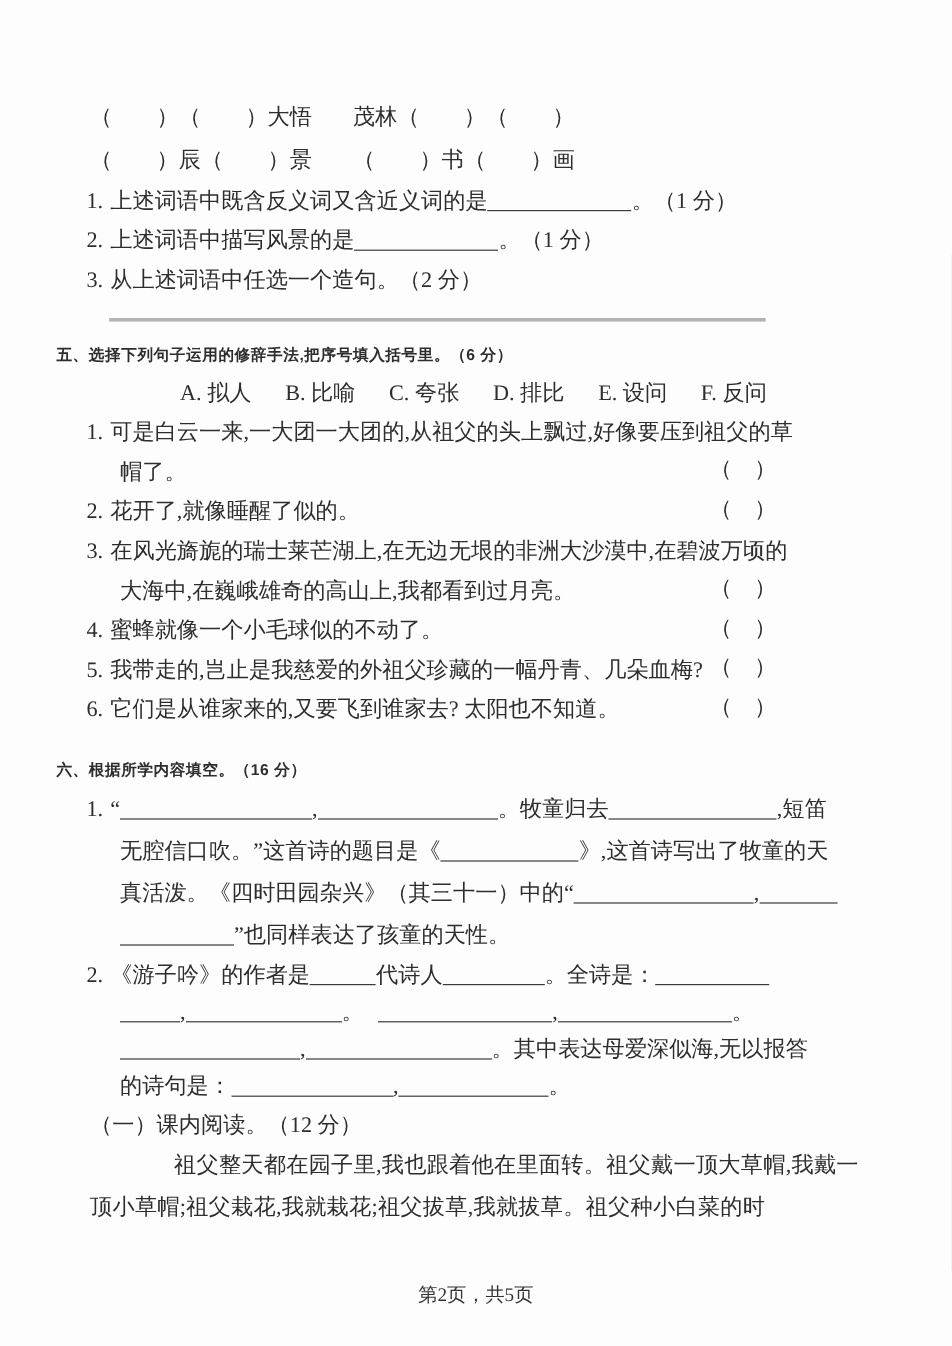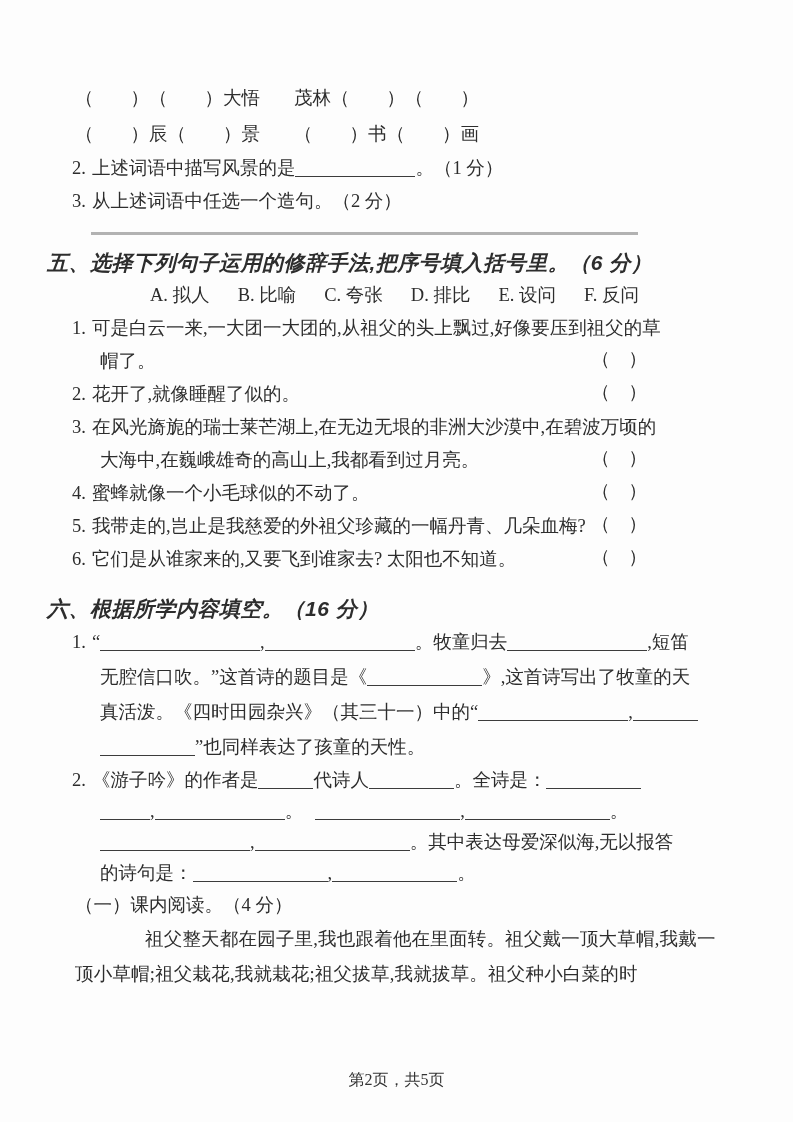--- a/index.html
+++ b/index.html
@@ -5,21 +5,21 @@
   html,body{margin:0;padding:0;background:#e8e8e8;}
   .page{
     width:793px;height:1122px;margin:0 auto;position:relative;overflow:hidden;
     background:#fdfdfd;box-sizing:border-box;
     padding:80px 68px 0 47px;
     font-family:"Liberation Serif","DejaVu Serif",serif;
     font-size:18.5px;line-height:33px;color:#2d2d2d;
   }
   .stitle{
     font-family:"Liberation Sans","DejaVu Sans",sans-serif;
-    font-weight:700;font-size:21px;letter-spacing:0.5px;font-style:italic;
+    font-weight:700;font-size:13px;letter-spacing:0.5px;
   }
   .wrow{margin-left:28px;display:flex;gap:34px;white-space:pre;line-height:36px;}
   .q{margin-left:25px;line-height:33px;}
   .num{margin-right:6px;}
   .bl{display:inline-block;border-bottom:1.4px solid #3c3c3c;height:0.95em;transform:translateY(3px);}
   .gapL{margin-left:12px;}
   .divider{height:3px;background:#b2b2b2;width:547px;margin:14px 0 11px 44px;}
   .options{margin-left:103px;display:flex;gap:28px;}
   .item{margin-left:25px;padding-left:28px;text-indent:-28px;position:relative;}
   .bracket{position:absolute;right:78px;bottom:2px;white-space:pre;text-indent:0;}
@@ -44,20 +44,23 @@
 
   <div class="wrow">
     <span>（　　）（　　）大悟</span>
     <span>茂林（　　）（　　）</span>
   </div>
   <div class="wrow">
     <span>（　　）辰（　　）景</span>
     <span>（　　）书（　　）画</span>
   </div>
 
+  <div class="q">
+    <span class="num">1.</span><span>上述词语中既含反义词又含近义词的是</span><span class="bl" style="width:120px"></span><span>。（1 分）</span>
+  </div>
   <div class="q">
     <span class="num">2.</span><span>上述词语中描写风景的是</span><span class="bl" style="width:120px"></span><span>。（1 分）</span>
   </div>
   <div class="q">
     <span class="num">3.</span><span>从上述词语中任选一个造句。（2 分）</span>
   </div>
 
   <div class="divider"></div>
 
   <div class="stitle">五、选择下列句子运用的修辞手法,把序号填入括号里。（6 分）</div>
@@ -106,17 +109,17 @@
     <span class="bl" style="width:95px"></span><span>”也同样表达了孩童的天性。</span>
   </div>
 
   <div class="item lh31">
     <span class="num">2.</span><span>《游子吟》的作者是</span><span class="bl" style="width:55px"></span><span>代诗人</span><span class="bl" style="width:85px"></span><span>。全诗是：</span><span class="bl" style="width:95px"></span><br>
     <span class="bl" style="width:50px"></span><span>,</span><span class="bl" style="width:130px"></span><span>。</span><span class="bl gapL" style="width:145px"></span><span>,</span><span class="bl" style="width:145px"></span><span>。</span><br>
     <span class="bl" style="width:150px"></span><span>,</span><span class="bl" style="width:155px"></span><span>。其中表达母爱深似海,无以报答</span><br>
     <span>的诗句是：</span><span class="bl" style="width:135px"></span><span>,</span><span class="bl" style="width:125px"></span><span>。</span>
   </div>
 
-  <div class="sub">（一）课内阅读。（4 分）</div>
+  <div class="sub">（一）课内阅读。（12 分）</div>
   <div class="passage">祖父整天都在园子里,我也跟着他在里面转。祖父戴一顶大草帽,我戴一顶小草帽;祖父栽花,我就栽花;祖父拔草,我就拔草。祖父种小白菜的时</div>
 
   <div class="footer">第2页，共5页</div>
 </div>
 
 </body></html>

